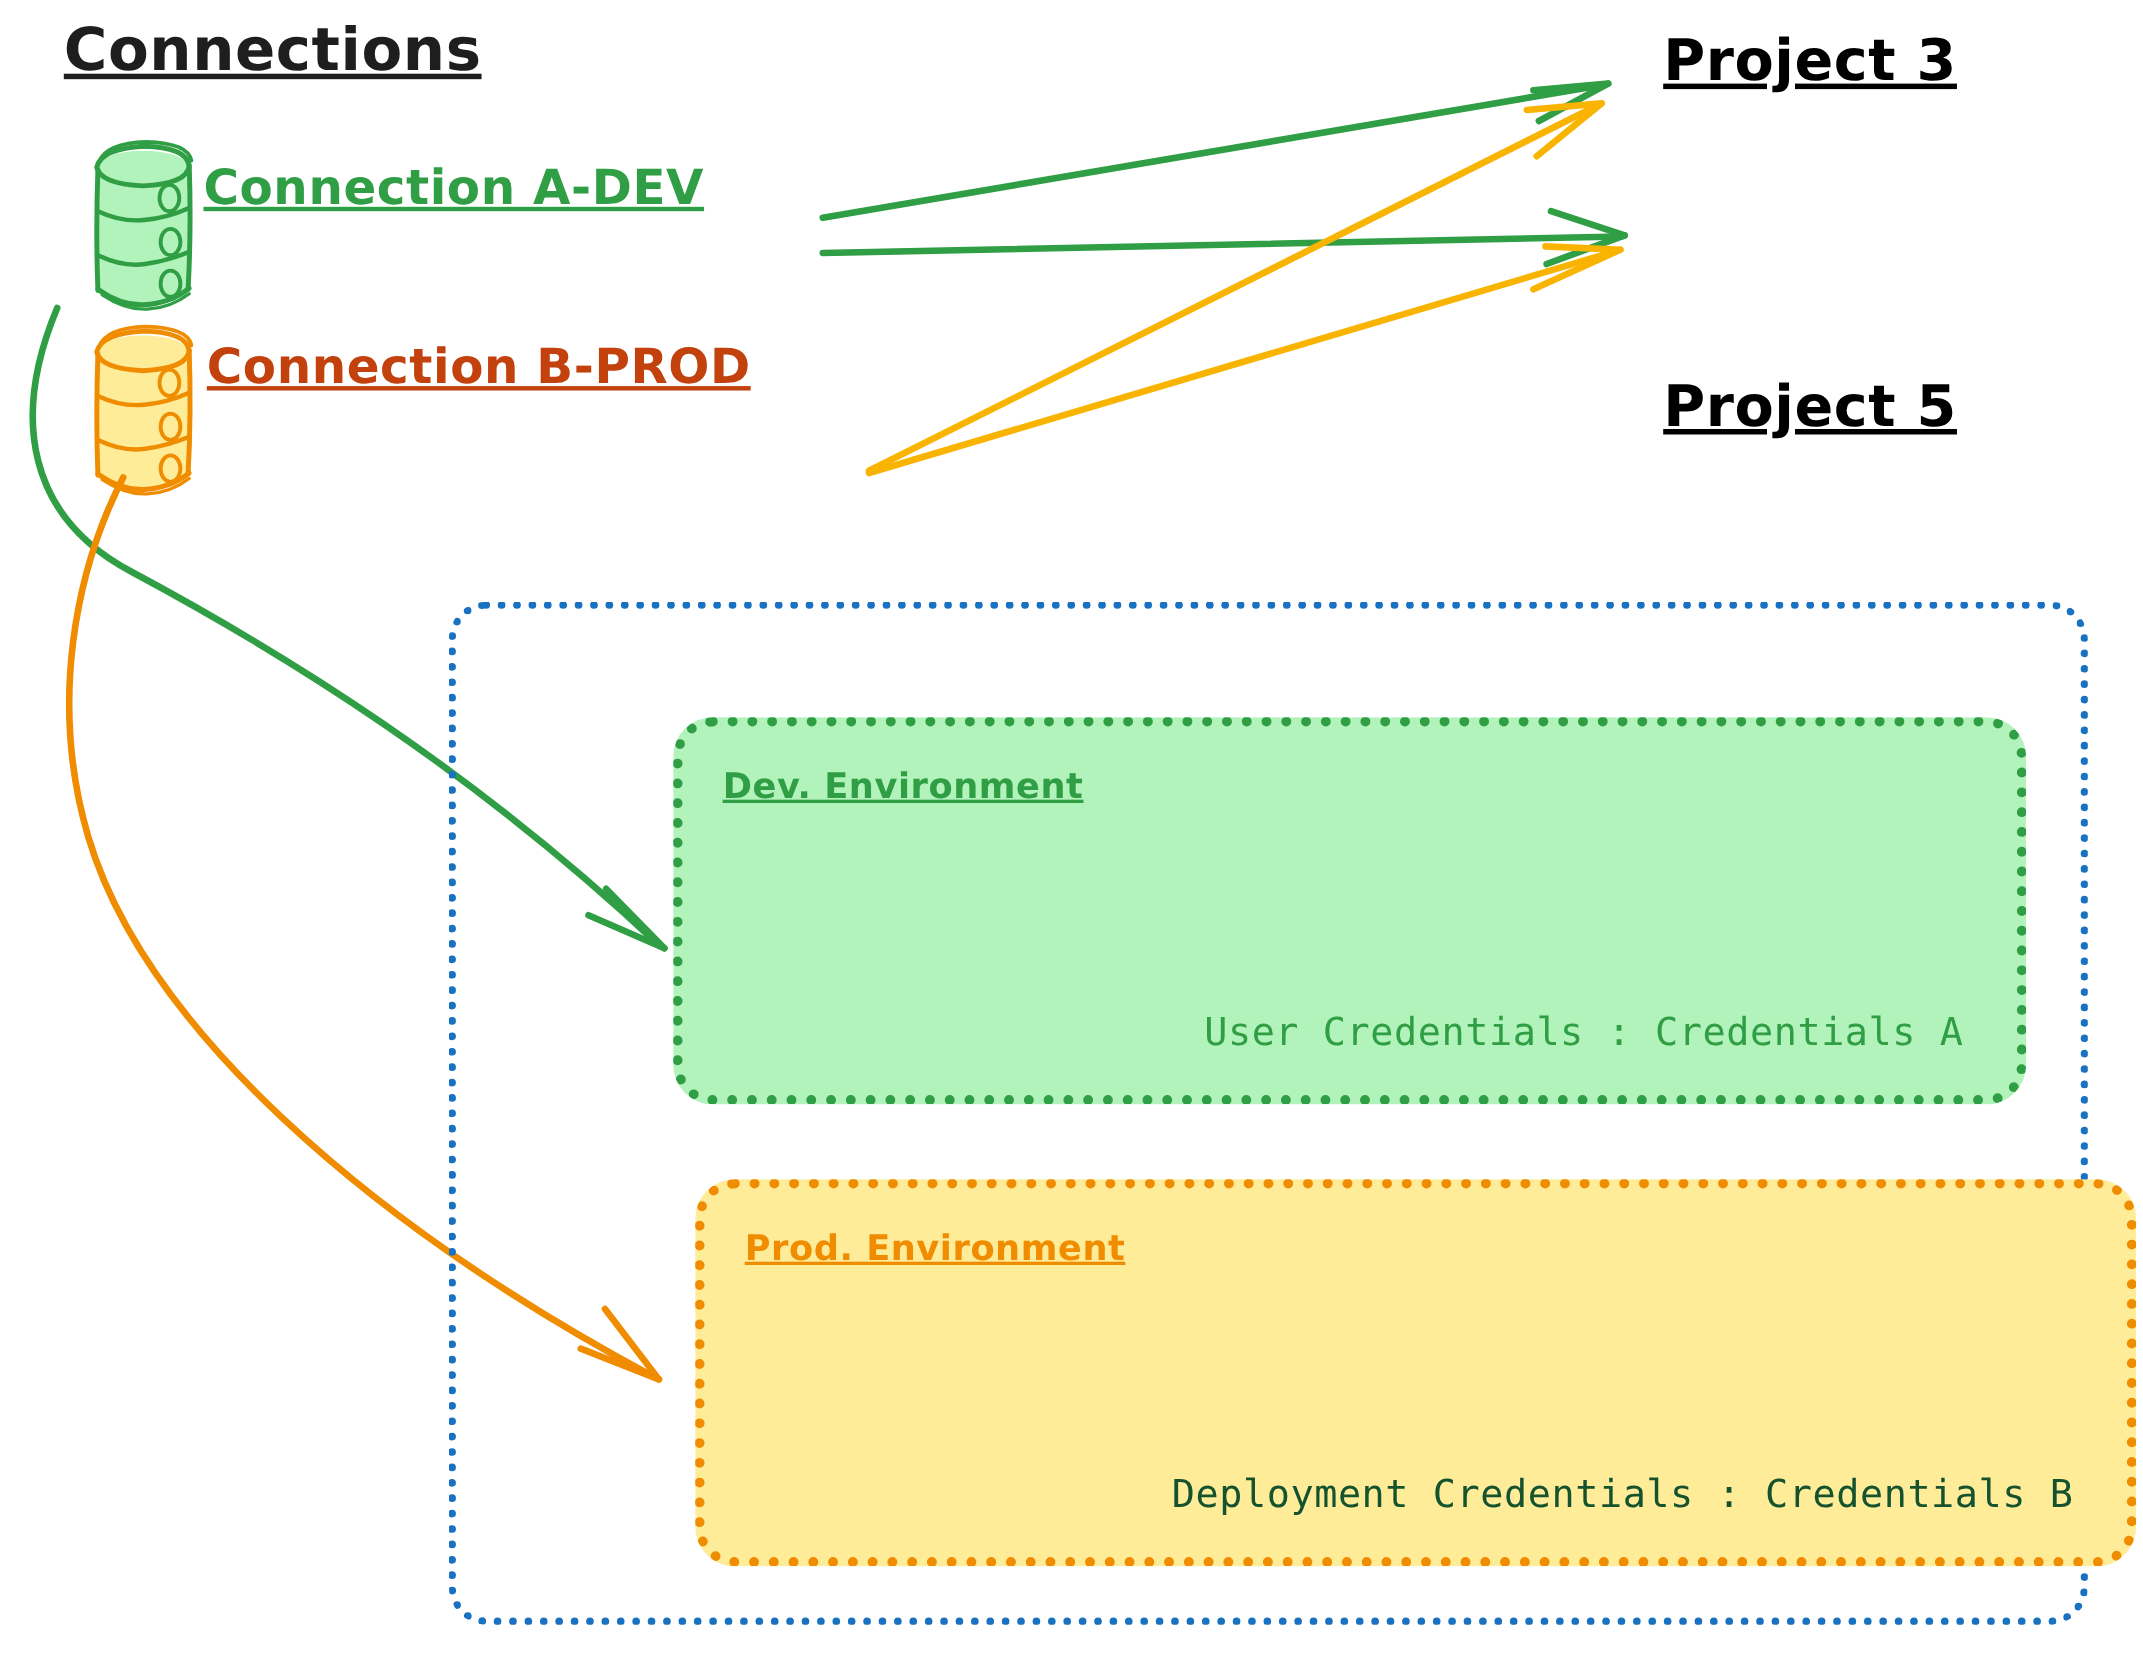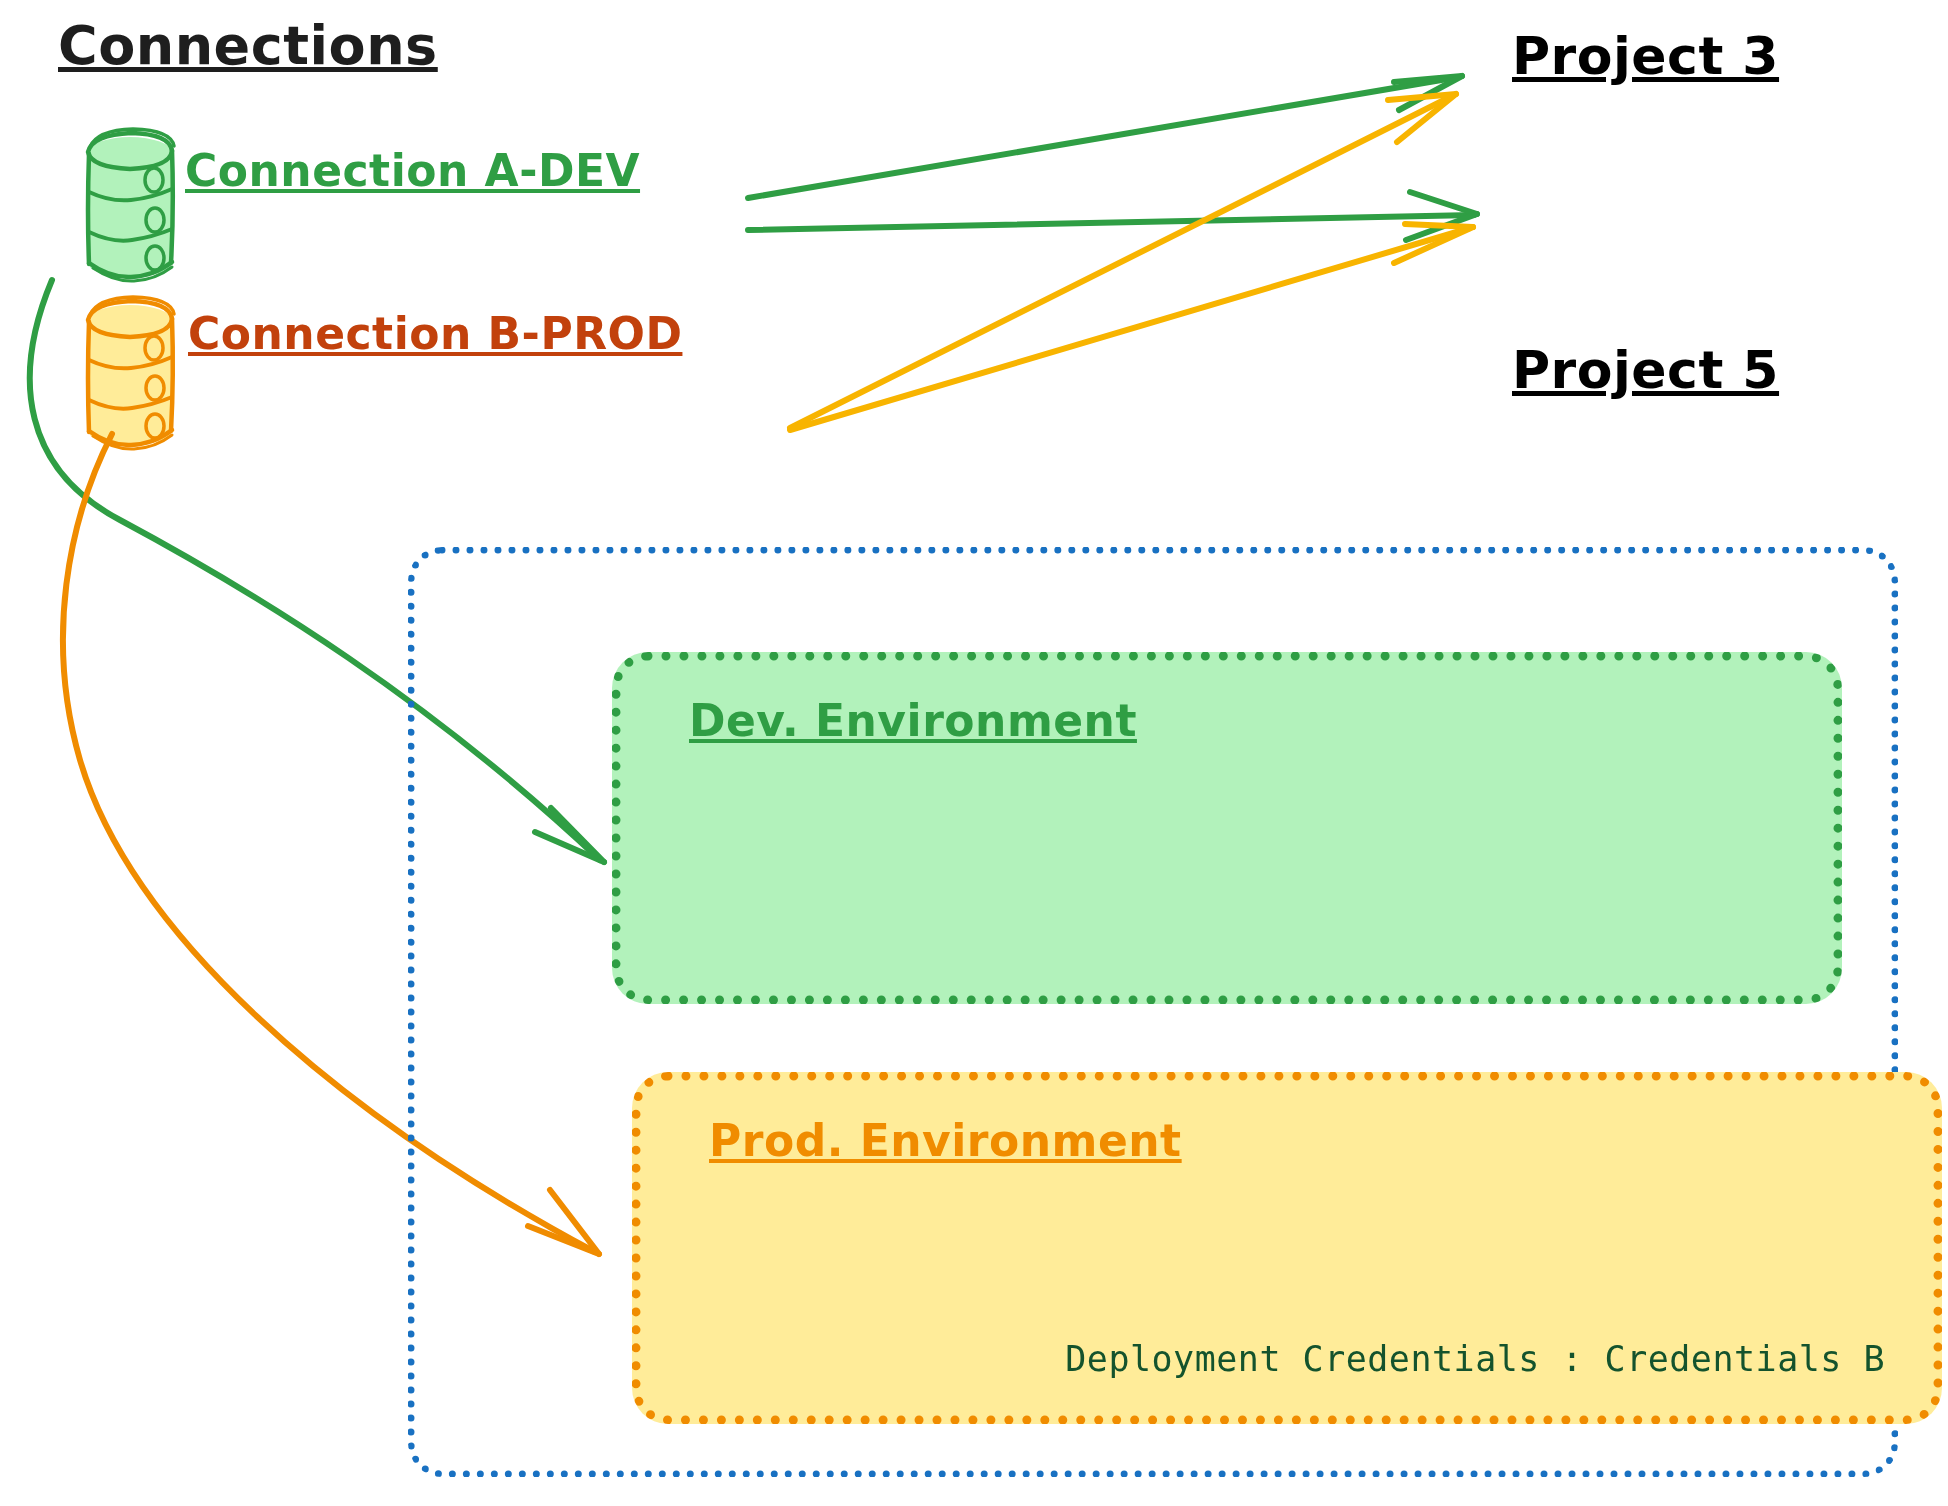--- a/index.html
+++ b/index.html
@@ -99,23 +99,23 @@
     left: 632px;
     top: 1072px;
     width: 1310px;
     height: 352px;
     background: #ffec99;
     border: 9px dotted #f08c00;
   }
 
   .env-title {
     position: absolute;
-    left: 68px;
+    left: 36px;
     top: 34px;
-    font-size: 44px;
+    font-size: 32px;
   }
   #dev-env-title { color: #2f9e44; }
   #prod-env-title { color: #f08c00; }
 
   .env-cred {
     position: absolute;
     right: 48px;
     bottom: 36px;
     font-size: 35px;
     letter-spacing: 0.5px;
@@ -212,20 +212,21 @@
 
   <div class="hand project-label" id="project-3">Project 3</div>
 
 
   <div class="hand project-label" id="project-1">Project 5</div>
 
   <div id="project-boundary"></div>
 
   <div class="env-box" id="dev-env-box">
     <div class="hand env-title" id="dev-env-title">Dev. Environment</div>
+    <div class="mono env-cred" id="dev-env-cred">User Credentials : Credentials A</div>
   </div>
 
   <div class="env-box" id="prod-env-box">
     <div class="hand env-title" id="prod-env-title">Prod. Environment</div>
     <div class="mono env-cred" id="prod-env-cred">Deployment Credentials : Credentials B</div>
   </div>
 
 </div>
 
 </body></html>

